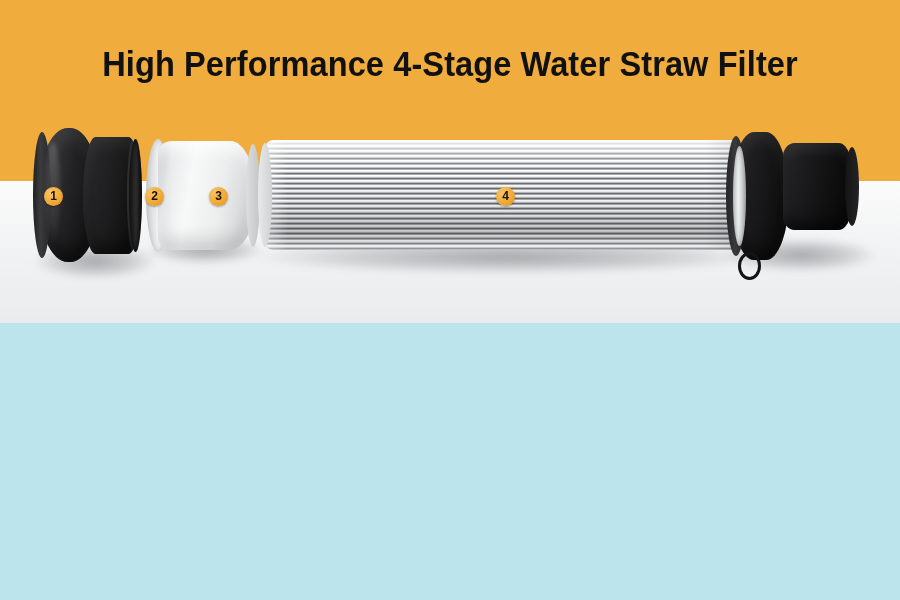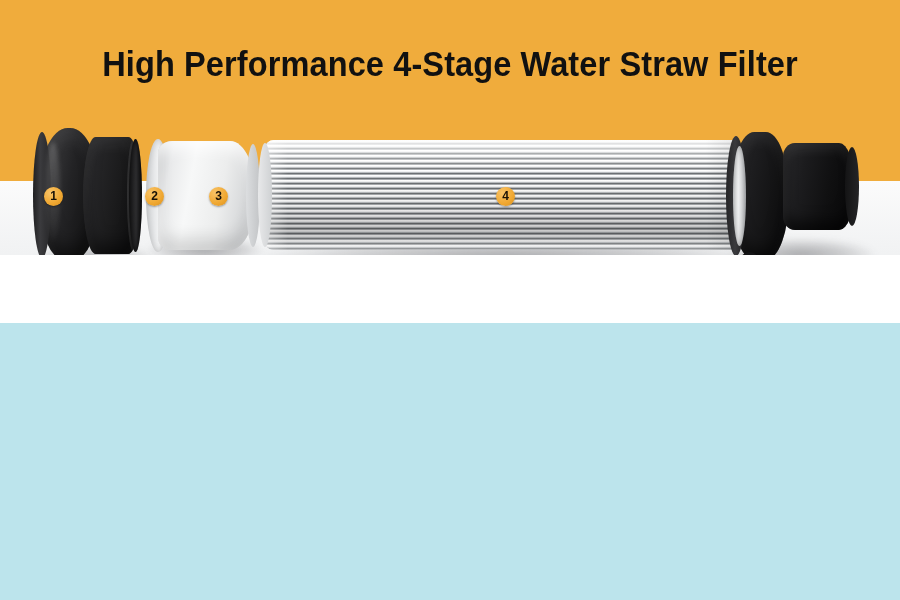--- a/index.html
+++ b/index.html
@@ -5,21 +5,21 @@
   html,body{margin:0;padding:0;}
   body{
     width:900px;height:600px;overflow:hidden;
     font-family:"Liberation Sans", sans-serif;
     background:#ffffff;
   }
   .poster{position:relative;width:900px;height:600px;overflow:hidden;}
 
   
   .photo{
-    position:absolute;left:0;top:0;width:900px;height:255px;
+    position:absolute;left:0;top:0;width:900px;height:323px;
     overflow:hidden;background:#ffffff;
   }
   .backdrop{
     position:absolute;left:0;top:0;width:900px;height:181px;
     background:#f0ac3c;
   }
   .surface{
     position:absolute;left:0;top:181px;width:900px;height:142px;
     background:linear-gradient(180deg,#fbfbfb 0%, #f2f3f4 45%, #e9ebec 100%);
   }

